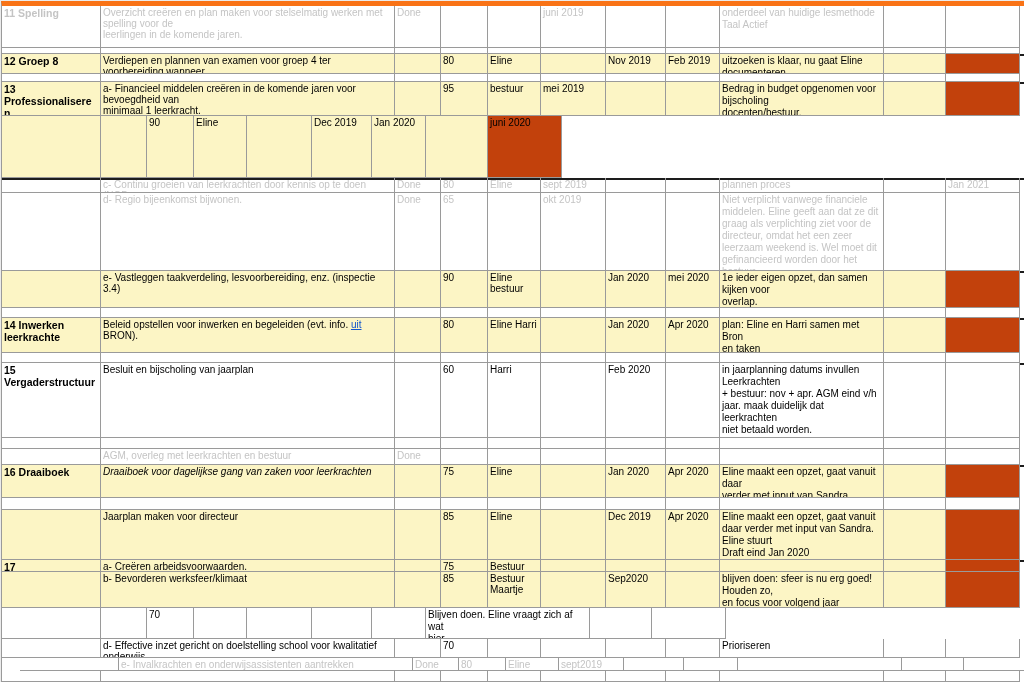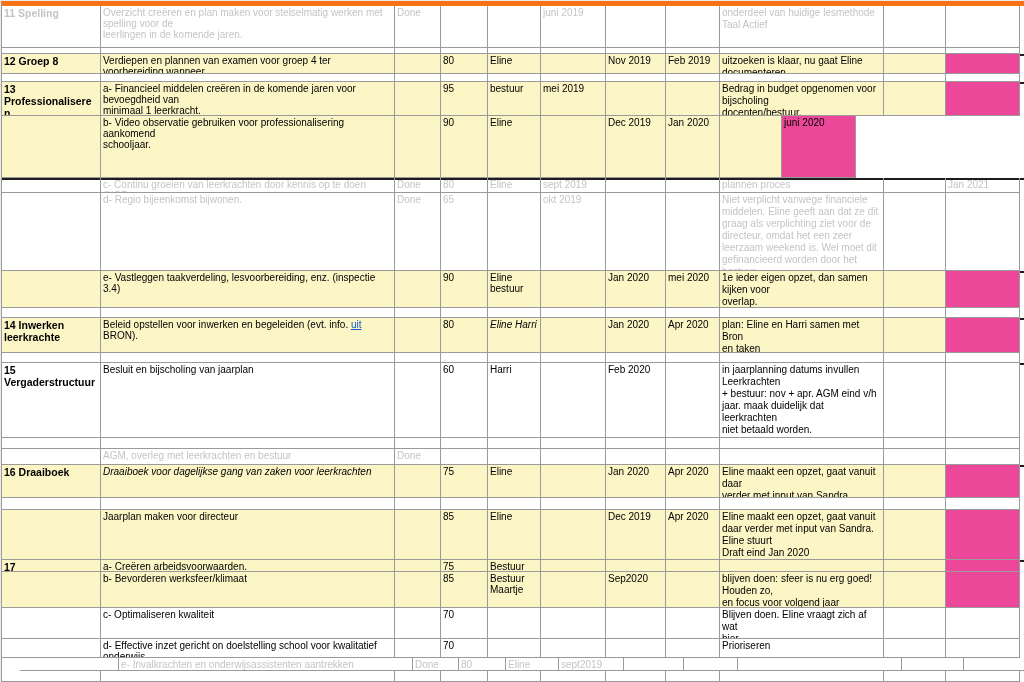--- a/index.html
+++ b/index.html
@@ -25,21 +25,21 @@
     padding:1px 3px 0 2px;
     font-size:10px;
     line-height:11px;
     color:#000;
     white-space:pre-wrap;
     word-wrap:break-word;
   }
   .col-notes{line-height:12px;}
   .col-item{font-weight:bold;font-size:10.5px;line-height:12px;}
   .active .cell{background:#fcf5c5;}
-  .active .cell[data-col="date4"]{background:#ec4899;}
+  .active .cell[data-col="date4"]{background:#c2410c;}
   .done .cell{color:#c4c4c4;}
   .plain .cell{background:#ffffff;}
   .cell.j{text-align:justify;}
   .lnk{color:#1155cc;text-decoration:underline;}
 </style>
 </head>
 <body>
 
 <div class="sheet" id="sheet">
     <div class="row done" style="height: 42px;">
@@ -111,22 +111,20 @@
       <div class="cell col-date2" data-col="date2" style="width: 60px;"></div>
       <div class="cell col-date3" data-col="date3" style="width: 54px;"></div>
       <div class="cell col-notes" data-col="notes" style="width: 164px;">Bedrag in budget opgenomen voor
 bijscholing
 docenten/bestuur.</div>
       <div class="cell col-extra" data-col="extra" style="width: 62px;"></div>
       <div class="cell col-date4" data-col="date4" style="width: 74px;"></div>
     </div>
     <div class="row active" style="height: 62px;">
       <div class="cell col-item" data-col="item" style="width: 99px;"></div>
-      <div class="cell col-desc" data-col="desc" style="width: 294px;">b- Video observatie gebruiken voor professionalisering aankomend
-schooljaar.</div>
       <div class="cell col-status" data-col="status" style="width: 46px;"></div>
       <div class="cell col-pct" data-col="pct" style="width: 47px;">90</div>
       <div class="cell col-owner" data-col="owner" style="width: 53px;">Eline</div>
       <div class="cell col-date1" data-col="date1" style="width: 65px;"></div>
       <div class="cell col-date2" data-col="date2" style="width: 60px;">Dec 2019</div>
       <div class="cell col-date3" data-col="date3" style="width: 54px;">Jan 2020</div>
       <div class="cell col-extra" data-col="extra" style="width: 62px;"></div>
       <div class="cell col-date4" data-col="date4" style="width: 74px;">juni 2020</div>
     </div>
     <div class="row done thick" style="height: 15px;">
@@ -184,21 +182,21 @@
       <div class="cell col-notes" data-col="notes" style="width: 164px;"></div>
       <div class="cell col-extra" data-col="extra" style="width: 62px;"></div>
       <div class="cell col-date4" data-col="date4" style="width: 74px;"></div>
     </div>
     <div class="row active thick" style="height: 35px;">
       <div class="cell col-item" data-col="item" style="width: 99px;">14 Inwerken
 leerkrachte</div>
       <div class="cell col-desc" data-col="desc" style="width: 294px;"><span>Beleid opstellen voor inwerken en begeleiden (evt. info. </span><span class="lnk">uit</span><span> BRON).</span></div>
       <div class="cell col-status" data-col="status" style="width: 46px;"></div>
       <div class="cell col-pct" data-col="pct" style="width: 47px;">80</div>
-      <div class="cell col-owner" data-col="owner" style="width: 53px; font-style: italic;">Eline Harri</div>
+      <div class="cell col-owner" data-col="owner" style="width: 53px;">Eline Harri</div>
       <div class="cell col-date1" data-col="date1" style="width: 65px;"></div>
       <div class="cell col-date2" data-col="date2" style="width: 60px;">Jan 2020</div>
       <div class="cell col-date3" data-col="date3" style="width: 54px;">Apr 2020</div>
       <div class="cell col-notes" data-col="notes" style="width: 164px;">plan: Eline en Harri samen met Bron
 en taken
 verdelen.</div>
       <div class="cell col-extra" data-col="extra" style="width: 62px;"></div>
       <div class="cell col-date4" data-col="date4" style="width: 74px;"></div>
     </div>
     <div class="row plain" style="height: 10px;">
@@ -325,21 +323,20 @@
       <div class="cell col-date2" data-col="date2" style="width: 60px;">Sep2020</div>
       <div class="cell col-date3" data-col="date3" style="width: 54px;"></div>
       <div class="cell col-notes" data-col="notes" style="width: 164px;">blijven doen: sfeer is nu erg goed!
 Houden zo,
 en focus voor volgend jaar</div>
       <div class="cell col-extra" data-col="extra" style="width: 62px;"></div>
       <div class="cell col-date4" data-col="date4" style="width: 74px;"></div>
     </div>
     <div class="row plain" style="height: 31px;">
       <div class="cell col-item" data-col="item" style="width: 99px;"></div>
-      <div class="cell col-desc" data-col="desc" style="width: 294px;">c- Optimaliseren kwaliteit</div>
       <div class="cell col-status" data-col="status" style="width: 46px;"></div>
       <div class="cell col-pct" data-col="pct" style="width: 47px;">70</div>
       <div class="cell col-owner" data-col="owner" style="width: 53px;"></div>
       <div class="cell col-date1" data-col="date1" style="width: 65px;"></div>
       <div class="cell col-date2" data-col="date2" style="width: 60px;"></div>
       <div class="cell col-date3" data-col="date3" style="width: 54px;"></div>
       <div class="cell col-notes" data-col="notes" style="width: 164px;">Blijven doen. Eline vraagt zich af wat
 hier
 mee bedoelt wordt??</div>
       <div class="cell col-extra" data-col="extra" style="width: 62px;"></div>

